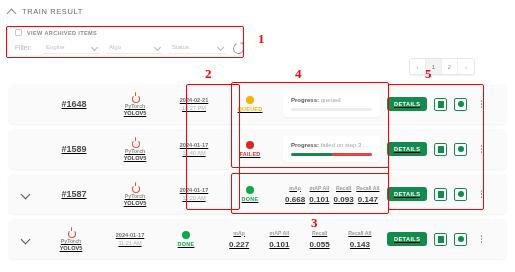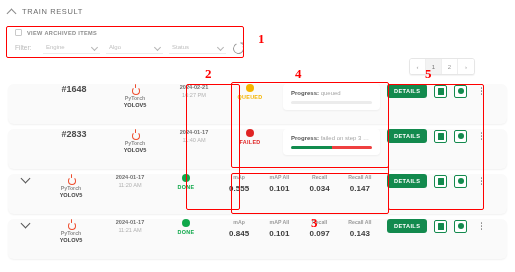--- a/index.html
+++ b/index.html
@@ -82,24 +82,25 @@
     font-size:6px; color:#9a9a9a; border-right:1px solid #eee; background:#fff;
     cursor:pointer;
   }
   .pg:last-child { border-right:none; }
   .pg.active { background:#f3f3f3; color:#777; }
 
   
   .rows { position:absolute; left:8px; top:84px; width:499px; }
   .row {
     position:relative;
-    display:flex; align-items:flex-start;
+    display:flex; align-items:center;
     height:40px; margin-bottom:5px;
     background:#fafafa; border-radius:6px;
     box-shadow: 0 1px 2px rgba(0,0,0,.06);
+    text-decoration: underline;
   }
   .cell-expand { width:34px; display:flex; align-items:center; justify-content:center;}
   .chev-down { width:9px; height:9px; position:relative; cursor:pointer;}
   .chev-down::before{
     content:""; position:absolute; left:1px; top:1px;
     width:6px;height:6px;border-right:1.3px solid #555;border-bottom:1.3px solid #555;
     transform: rotate(45deg);
   }
   .cell-id { width:64px; font-size:9px; font-weight:700; color:#4d4d4d; text-align:center;}
   .cell-engine { width:58px; display:flex; flex-direction:column; align-items:center; gap:0px;}
@@ -238,21 +239,21 @@
             <i></i>
             <i></i>
             <i></i>
           </div>
     </div>
       </div>
       <div class="row">
     <div class="cell-expand">
       
     </div>
-    <div class="cell-id">#2833</div>
+    <div class="cell-id">#1589</div>
     <div class="cell-engine">
       <span class="torch-flame"></span>
       <span class="engine-name">PyTorch</span>
       <span class="algo-name">YOLOV5</span>
     </div>
     <div class="cell-date">
       <span class="date-d">2024-01-17</span>
       <span class="date-t">11:40 AM</span>
     </div>
     <div class="cell-status">
@@ -280,46 +281,47 @@
             <i></i>
             <i></i>
             <i></i>
           </div>
     </div>
       </div>
       <div class="row">
     <div class="cell-expand">
       <span class="chev-down"></span>
     </div>
+    <div class="cell-id">#1587</div>
     <div class="cell-engine">
       <span class="torch-flame"></span>
       <span class="engine-name">PyTorch</span>
       <span class="algo-name">YOLOV5</span>
     </div>
     <div class="cell-date">
       <span class="date-d">2024-01-17</span>
       <span class="date-t">11:20 AM</span>
     </div>
     <div class="cell-status">
       <span class="dot" style="background:#0fa84a"></span>
       <span class="status-label" style="color:#0fa84a">DONE</span>
     </div>
     <div class="cell-mid">
           <div class="metrics">
             <div class="metric">
            <div class="metric-h">mAp</div>
-           <div class="metric-v">0.555</div>
+           <div class="metric-v">0.668</div>
          </div>
             <div class="metric">
            <div class="metric-h">mAP All</div>
            <div class="metric-v">0.101</div>
          </div>
             <div class="metric">
            <div class="metric-h">Recall</div>
-           <div class="metric-v">0.034</div>
+           <div class="metric-v">0.093</div>
          </div>
             <div class="metric">
            <div class="metric-h">Recall All</div>
            <div class="metric-v">0.147</div>
          </div>
           </div>
         </div>
     <div class="cell-actions">
       <div class="details-btn">DETAILS</div>
       <div class="sq-btn">
@@ -349,29 +351,29 @@
       <span class="date-t">11:21 AM</span>
     </div>
     <div class="cell-status">
       <span class="dot" style="background:#0fa84a"></span>
       <span class="status-label" style="color:#0fa84a">DONE</span>
     </div>
     <div class="cell-mid">
           <div class="metrics">
             <div class="metric">
            <div class="metric-h">mAp</div>
-           <div class="metric-v">0.845</div>
+           <div class="metric-v">0.227</div>
          </div>
             <div class="metric">
            <div class="metric-h">mAP All</div>
            <div class="metric-v">0.101</div>
          </div>
             <div class="metric">
            <div class="metric-h">Recall</div>
-           <div class="metric-v">0.097</div>
+           <div class="metric-v">0.055</div>
          </div>
             <div class="metric">
            <div class="metric-h">Recall All</div>
            <div class="metric-v">0.143</div>
          </div>
           </div>
         </div>
     <div class="cell-actions">
       <div class="details-btn">DETAILS</div>
       <div class="sq-btn">

